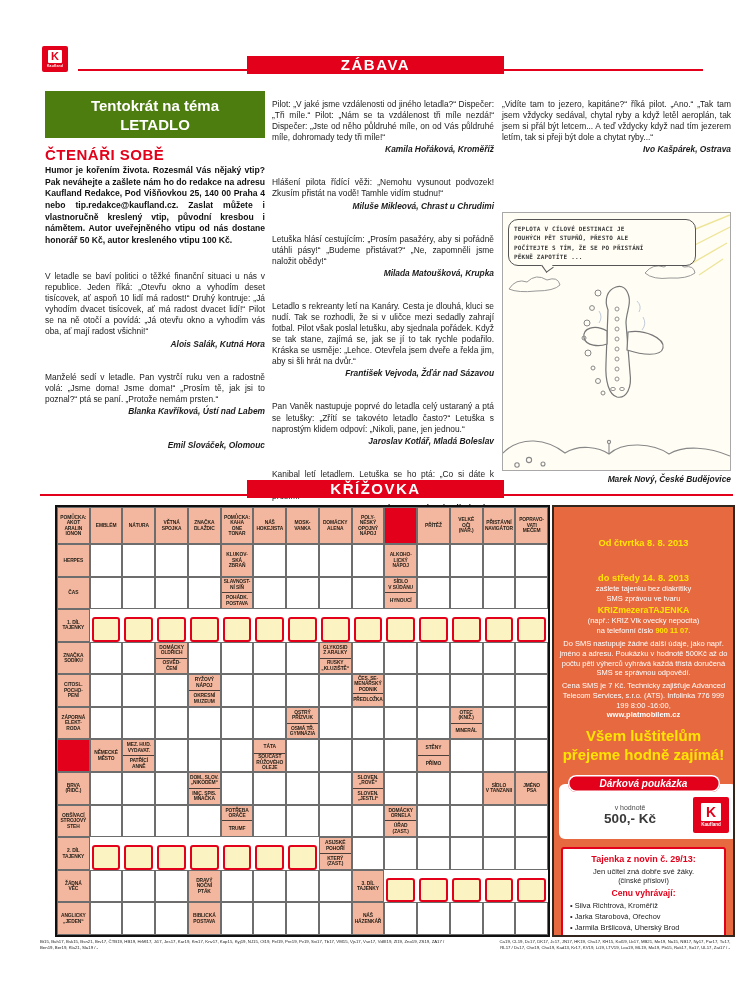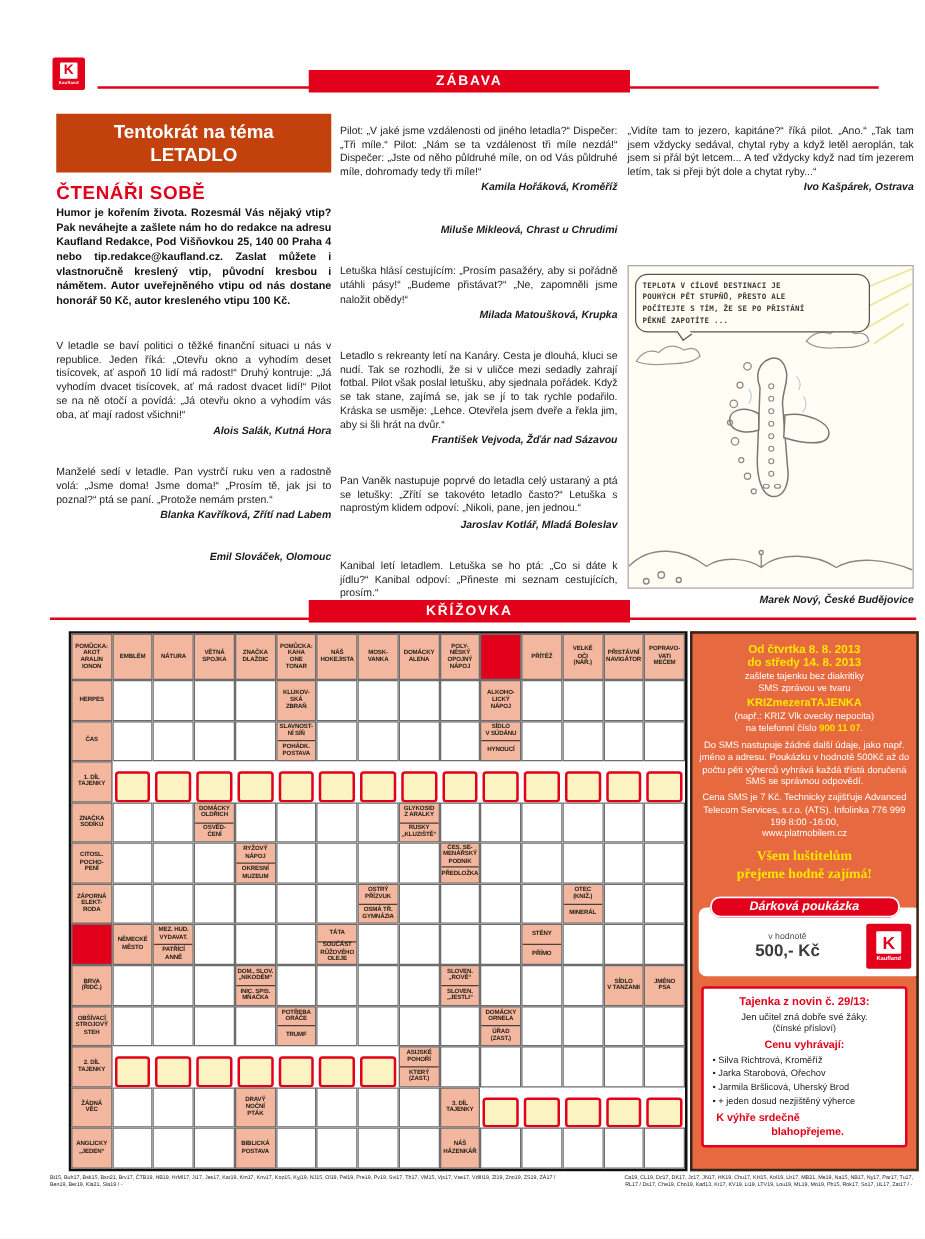--- a/index.html
+++ b/index.html
@@ -5,26 +5,26 @@
   html,body{margin:0;padding:0;background:#e9e9e9;}
   .page{position:relative;width:740px;height:991px;background:#fff;font-family:"Liberation Sans",sans-serif;overflow:hidden;margin:0 auto;color:#1a1a1a;}
 
   
   .logo{position:absolute;left:42px;top:46px;width:26px;height:26px;background:#e2001a;border-radius:2px;display:flex;flex-direction:column;align-items:center;justify-content:center;}
   .logo .kbox{width:14px;height:13px;background:#fff;border-radius:1px;color:#e2001a;font-weight:bold;font-size:11px;line-height:13px;text-align:center;}
   .logo .ktext{color:#fff;font-size:3.4px;font-weight:bold;margin-top:1px;letter-spacing:0.2px;}
   .rule{position:absolute;height:2px;background:#e2001a;}
   .rule-top{left:78px;top:69px;width:625px;}
   .rule-mid{left:40px;top:494px;width:693px;}
-  .section-bar{position:absolute;left:247px;width:257px;height:18px;background:#e2001a;color:#fff;font-weight:bold;font-size:11px;text-align:center;line-height:18px;letter-spacing:1.5px;z-index:2;}
+  .section-bar{position:absolute;left:247px;width:257px;height:18px;background:#e2001a;color:#fff;font-weight:bold;font-size:15px;text-align:center;line-height:18px;letter-spacing:1.5px;z-index:2;}
   .bar-top{top:56px;}
   .bar-mid{top:480px;}
 
   
-  .theme-box{position:absolute;left:45px;top:91px;width:220px;height:47px;background:#c2410c;color:#fff;text-align:center;display:flex;flex-direction:column;justify-content:center;gap:2px;align-items:center;}
+  .theme-box{position:absolute;left:45px;top:91px;width:220px;height:47px;background:#4d7c0f;color:#fff;text-align:center;display:flex;flex-direction:column;justify-content:center;gap:2px;align-items:center;}
   .theme-line{font-size:15px;font-weight:bold;}
   .readers-heading{position:absolute;left:45px;top:146px;font-size:15px;font-weight:bold;color:#e2001a;letter-spacing:0.5px;}
   .readers-intro{position:absolute;left:45px;top:165px;width:220px;margin:0;font-size:8.6px;font-weight:bold;line-height:1.36;text-align:justify;color:#111;}
 
   
   .col{position:absolute;display:flex;flex-direction:column;gap:23px;}
   .col-left{left:45px;top:271px;width:220px;}
   .col-middle{left:272px;top:99px;width:222px;}
   .col-right{left:502px;top:99px;width:229px;}
   .joke-text{margin:0;font-size:8.4px;line-height:1.32;text-align:justify;color:#1c1c1c;}
@@ -43,26 +43,26 @@
   .cell.red{background:#e2001a;}
   .cell.tajenka{background:#fbf3c2;}
   .cell.empty{background:#fff;}
   .part{flex:1;display:flex;flex-direction:column;justify-content:center;align-items:center;padding:0.5px 0;}
   .part + .part{border-top:0.7px solid #4c3f39;}
   .clue-line{font-size:4.9px;font-weight:bold;line-height:1.12;color:#262019;text-align:center;white-space:nowrap;letter-spacing:-0.1px;}
 
   
   .sidebar{position:absolute;left:552px;top:505px;width:183px;height:432px;background:#e6693f;border:2px solid #33261d;box-sizing:border-box;color:#fff;text-align:center;padding:7px 5px 5px;display:flex;flex-direction:column;overflow:hidden;}
   .y{color:#ffe500;font-weight:bold;}
-  .sms-h{font-size:9.3px;line-height:1.2;}
+  .sms-h{font-size:9.3px;line-height:1.2;margin-top:24px;}
   .sms-t{font-size:7.5px;line-height:1.32;}
   .sms-code{font-size:8.8px;line-height:1.4;}
   .sms-p{font-size:7.5px;line-height:1.3;margin-top:3px;}
-  .sms-url{font-weight:normal;}
-  .sms-close{font-size:11px;line-height:1.25;margin-top:7px;font-family:Liberation Serif, serif;}
+  .sms-url{font-weight:bold;}
+  .sms-close{font-size:15px;line-height:1.25;margin-top:7px;}
 
   .voucher{margin-top:10px;}
   .voucher-label{margin:0 auto;width:152px;background:#e2001a;border-radius:8px;color:#fff;font-weight:bold;font-style:italic;font-size:10px;line-height:17px;position:relative;z-index:2;box-shadow:0 0 0 1.5px #fff inset;}
   .voucher-box{margin:-8px auto 0;width:162px;background:#fff;border-radius:6px;padding:13px 8px 6px;display:flex;align-items:center;justify-content:space-between;}
   .voucher-left{text-align:center;flex:1;}
   .voucher-value-label{font-size:7px;color:#4a4a4a;}
   .voucher-value{font-size:13.5px;font-weight:bold;color:#3a3a3a;}
   .klogo{width:36px;height:36px;background:#e2001a;border-radius:2px;display:flex;flex-direction:column;align-items:center;justify-content:center;flex:none;}
   .klogo .kbox{width:20px;height:18px;background:#fff;color:#e2001a;font-weight:bold;font-size:14px;line-height:18px;text-align:center;border-radius:1px;}
   .klogo .ktext{color:#fff;font-size:4.6px;font-weight:bold;margin-top:1px;}
@@ -99,32 +99,33 @@
   <div class="readers-heading">ČTENÁŘI SOBĚ</div>
   <p class="readers-intro">Humor je kořením života. Rozesmál Vás nějaký vtip? Pak neváhejte a zašlete nám ho do redakce na adresu Kaufland Redakce, Pod Višňovkou 25, 140 00 Praha 4 nebo tip.redakce@kaufland.cz. Zaslat můžete i vlastnoručně kreslený vtip, původní kresbou i námětem. Autor uveřejněného vtipu od nás dostane honorář 50 Kč, autor kresleného vtipu 100 Kč.</p>
 
   <div class="col col-left">
       <div class="joke">
         <p class="joke-text">V letadle se baví politici o těžké finanční situaci u nás v republice. Jeden říká: „Otevřu okno a vyhodím deset tisícovek, ať aspoň 10 lidí má radost!“ Druhý kontruje: „Já vyhodím dvacet tisícovek, ať má radost dvacet lidí!“ Pilot se na ně otočí a povídá: „Já otevřu okno a vyhodím vás oba, ať mají radost všichni!“</p>
         <p class="joke-author">Alois Salák, Kutná Hora</p>
       </div>
       <div class="joke">
         <p class="joke-text">Manželé sedí v letadle. Pan vystrčí ruku ven a radostně volá: „Jsme doma! Jsme doma!“ „Prosím tě, jak jsi to poznal?“ ptá se paní. „Protože nemám prsten.“</p>
-        <p class="joke-author">Blanka Kavříková, Zřítí nad Labem</p>
+        <p class="joke-author">Blanka Kavříková, Ústí nad Labem</p>
       </div>
       <div class="joke">
         <p class="joke-author">Emil Slováček, Olomouc</p>
       </div>
     </div>
   <div class="col col-middle">
       <div class="joke">
         <p class="joke-text">Pilot: „V jaké jsme vzdálenosti od jiného letadla?“ Dispečer: „Tři míle.“ Pilot: „Nám se ta vzdálenost tři míle nezdá!“ Dispečer: „Jste od něho půldruhé míle, on od Vás půldruhé míle, dohromady tedy tři míle!“</p>
         <p class="joke-author">Kamila Hořáková, Kroměříž</p>
       </div>
       <div class="joke">
+        <p class="joke-text">Hlášení pilota řídící věži: „Nemohu vysunout podvozek! Zkusím přistát na vodě! Tamhle vidím studnu!“</p>
         <p class="joke-author">Miluše Mikleová, Chrast u Chrudimi</p>
       </div>
       <div class="joke">
         <p class="joke-text">Letuška hlásí cestujícím: „Prosím pasažéry, aby si pořádně utáhli pásy!“ „Budeme přistávat?“ „Ne, zapomněli jsme naložit obědy!“</p>
         <p class="joke-author">Milada Matoušková, Krupka</p>
       </div>
       <div class="joke">
         <p class="joke-text">Letadlo s rekreanty letí na Kanáry. Cesta je dlouhá, kluci se nudí. Tak se rozhodli, že si v uličce mezi sedadly zahrají fotbal. Pilot však poslal letušku, aby sjednala pořádek. Když se tak stane, zajímá se, jak se jí to tak rychle podařilo. Kráska se usměje: „Lehce. Otevřela jsem dveře a řekla jim, aby si šli hrát na dvůr.“</p>
         <p class="joke-author">František Vejvoda, Žďár nad Sázavou</p>
       </div>

